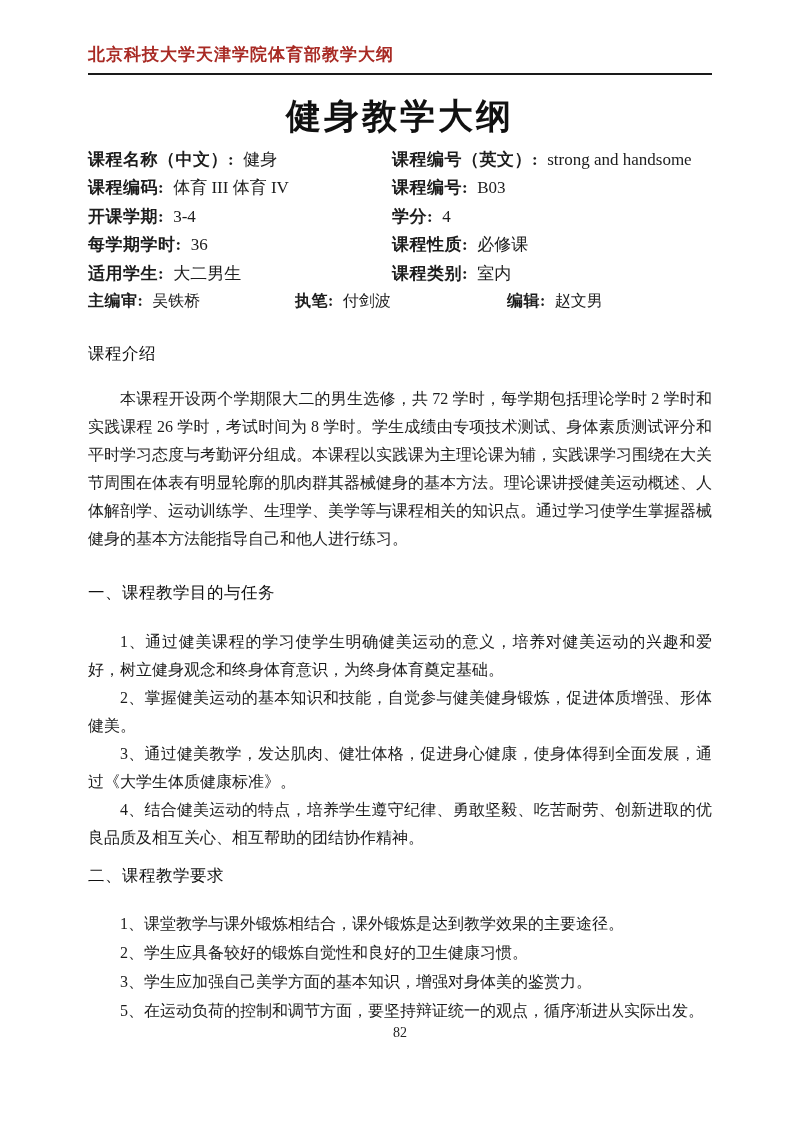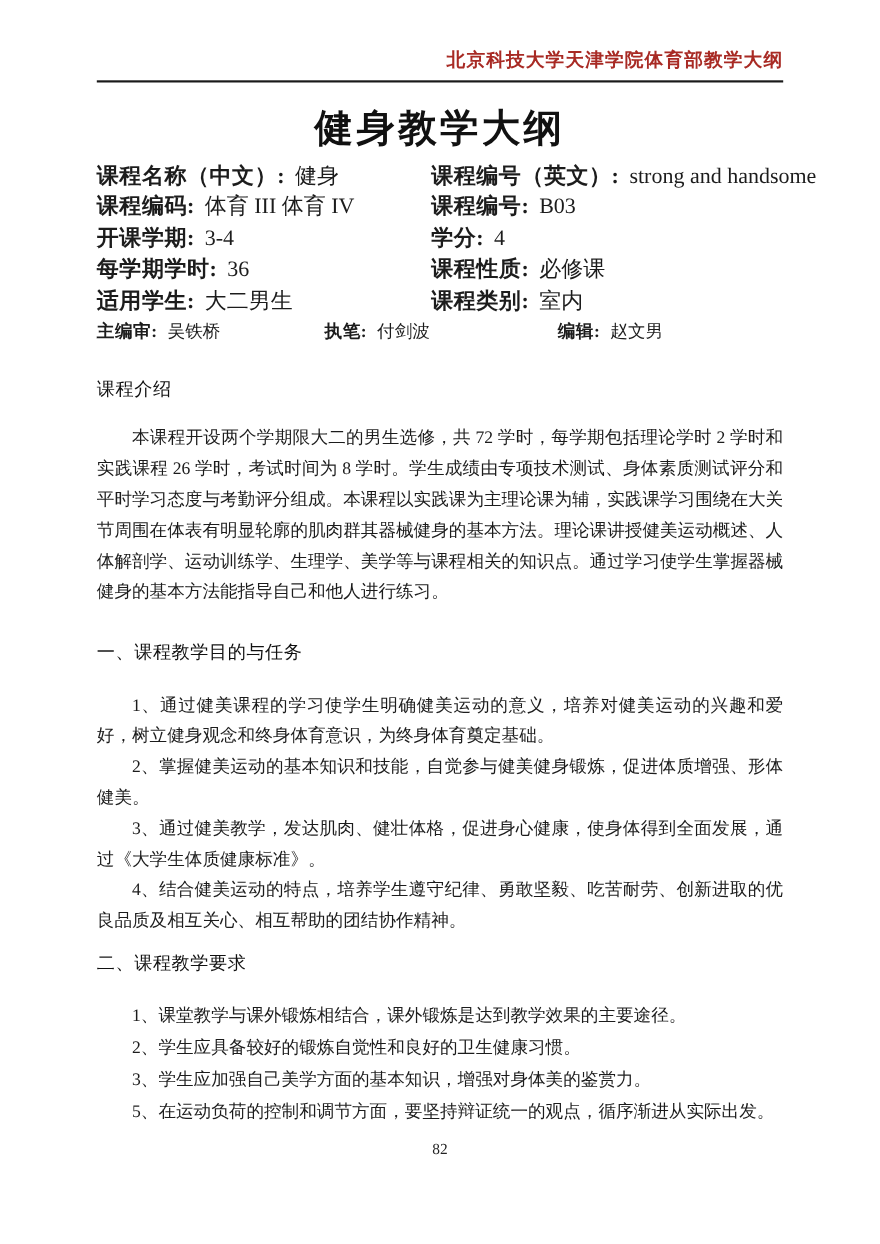--- a/index.html
+++ b/index.html
@@ -11,21 +11,20 @@
     overflow: hidden;
   }
   .page {
     width: 800px;
     height: 1131px;
     padding: 44px 88px 0 88px;
     position: relative;
   }
   
   .doc-header {
-    text-align: right;
     font-family: "Liberation Sans", "DejaVu Sans", sans-serif;
     font-weight: bold;
     font-size: 17px;
     letter-spacing: 1px;
     color: #a82a24;
     line-height: 22px;
   }
   .header-rule {
     margin-top: 7px;
     border-bottom: 2px solid #1a1a1a;
@@ -40,21 +39,21 @@
     line-height: 44px;
     color: #111;
   }
   
   .info-grid { margin-top: 6px; }
   .info-row {
     display: grid;
     grid-template-columns: 304px 1fr;
     height: 28.5px;
     align-items: center;
-    font-size: 20px;
+    font-size: 17px;
   }
   .info-cell { white-space: nowrap; }
   .info-label { font-weight: bold; letter-spacing: 0.5px; }
   .info-value { margin-left: 9px; }
   .editors-row {
     display: grid;
     grid-template-columns: 207px 212px 1fr;
     height: 28.5px;
     align-items: center;
     font-size: 16px;
@@ -86,21 +85,21 @@
   }
   .requirements-heading { margin-top: 12px; }
   .requirements-list { margin-top: 22px; }
   .requirements-list p {
     font-size: 16px;
     line-height: 29px;
     text-indent: 2em;
   }
   
   .page-number {
-    margin-top: 13px;
+    margin-top: 0;
     text-align: center;
     font-size: 14px;
     color: #222;
   }
 </style>
 </head>
 <body>
 
 <div class="page">
 

